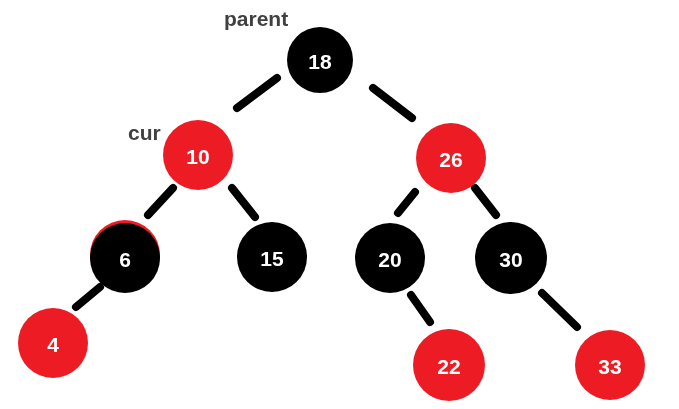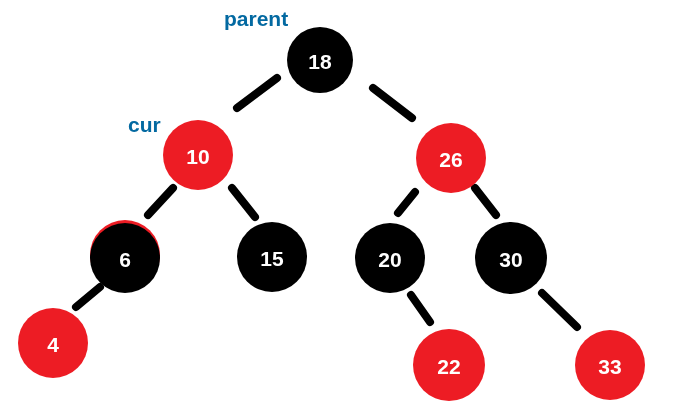--- a/index.html
+++ b/index.html
@@ -16,29 +16,29 @@
     font-family: "Liberation Sans", sans-serif;
   }
   .stage svg {
     position: absolute;
     left: 0;
     top: 0;
     display: block;
   }
   .node-label {
     position: absolute;
-    color: #0369a1;
+    color: #404040;
     font-size: 21px;
     font-weight: 600;
     line-height: 1.1;
     white-space: nowrap;
     user-select: none;
   }
   .parent-label { left: 224px; top: 7px; }
-  .cur-label    { left: 128px; top: 113px; }
+  .cur-label    { left: 128px; top: 121px; }
 </style>
 </head>
 <body>
 
 <div class="stage">
   <svg id="tree-svg" width="679" height="409" viewBox="0 0 679 409">
       <line x1="277" y1="78" x2="237" y2="108" stroke="#000000" stroke-width="8" stroke-linecap="round"></line>
       <line x1="373" y1="88" x2="412" y2="118" stroke="#000000" stroke-width="8" stroke-linecap="round"></line>
       <line x1="173" y1="188" x2="148" y2="215" stroke="#000000" stroke-width="8" stroke-linecap="round"></line>
       <line x1="232" y1="188" x2="255" y2="217" stroke="#000000" stroke-width="8" stroke-linecap="round"></line>

